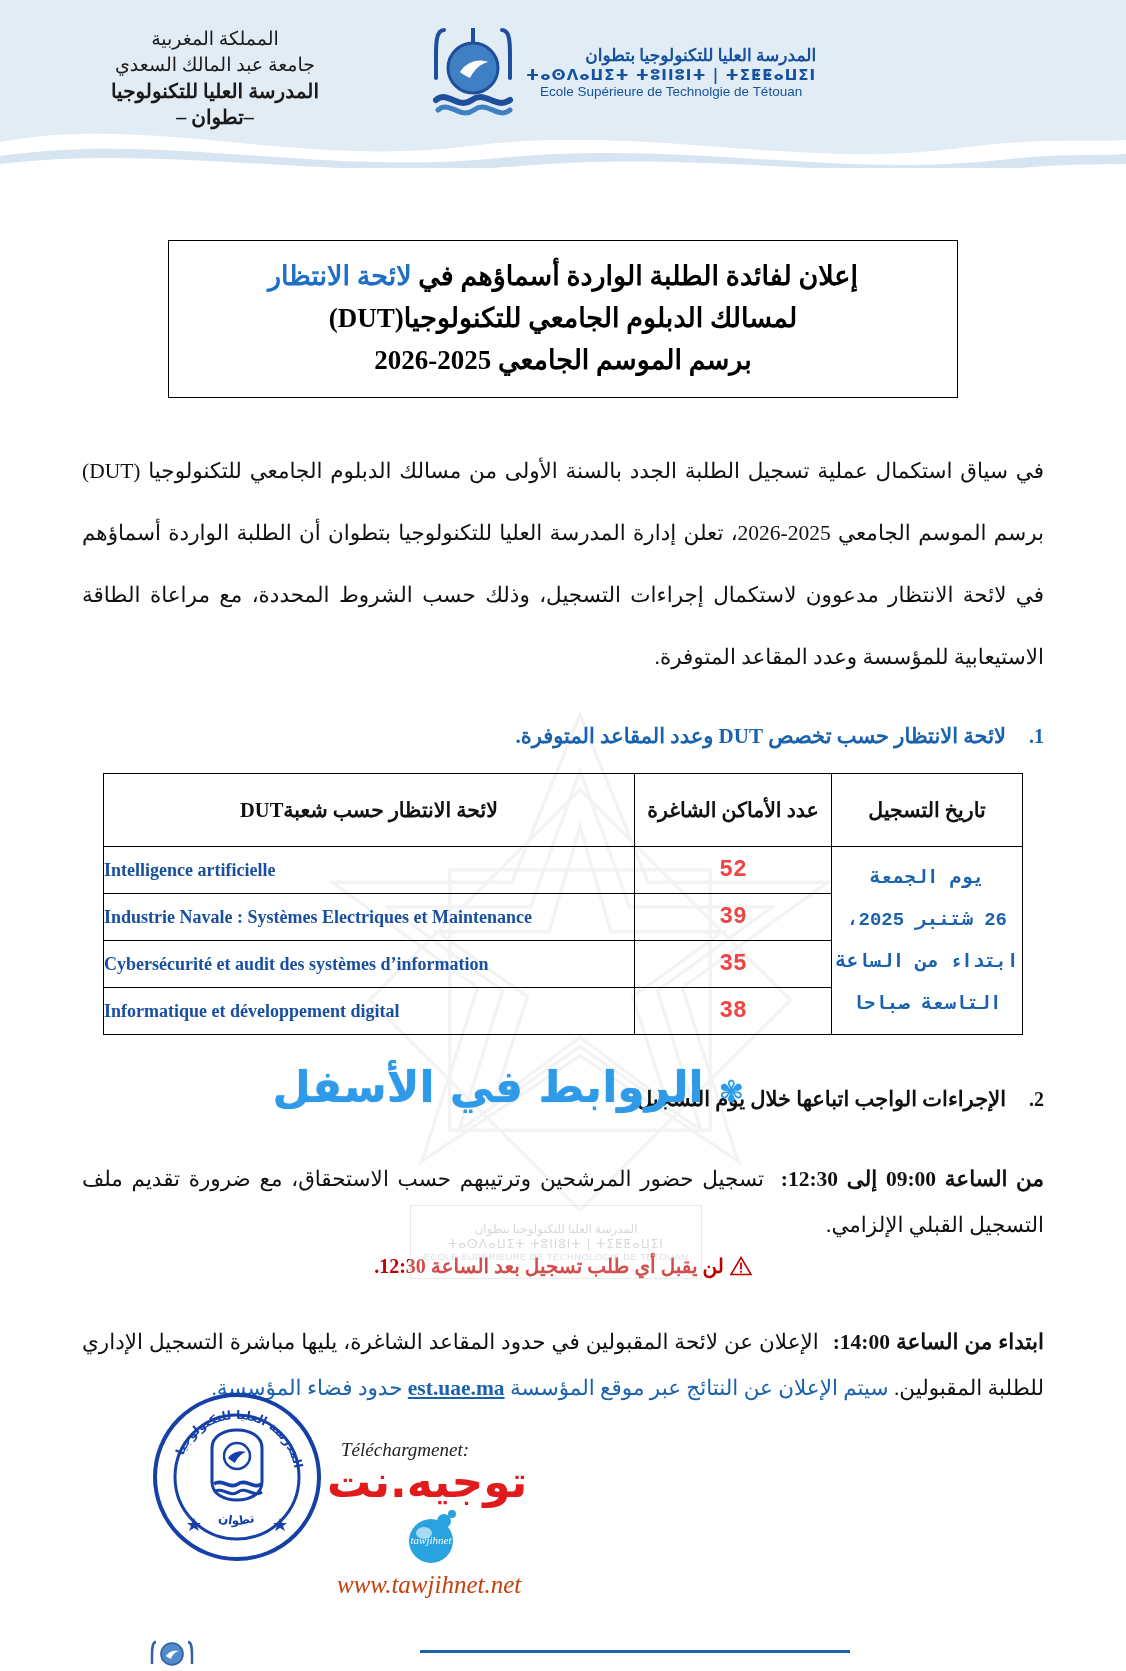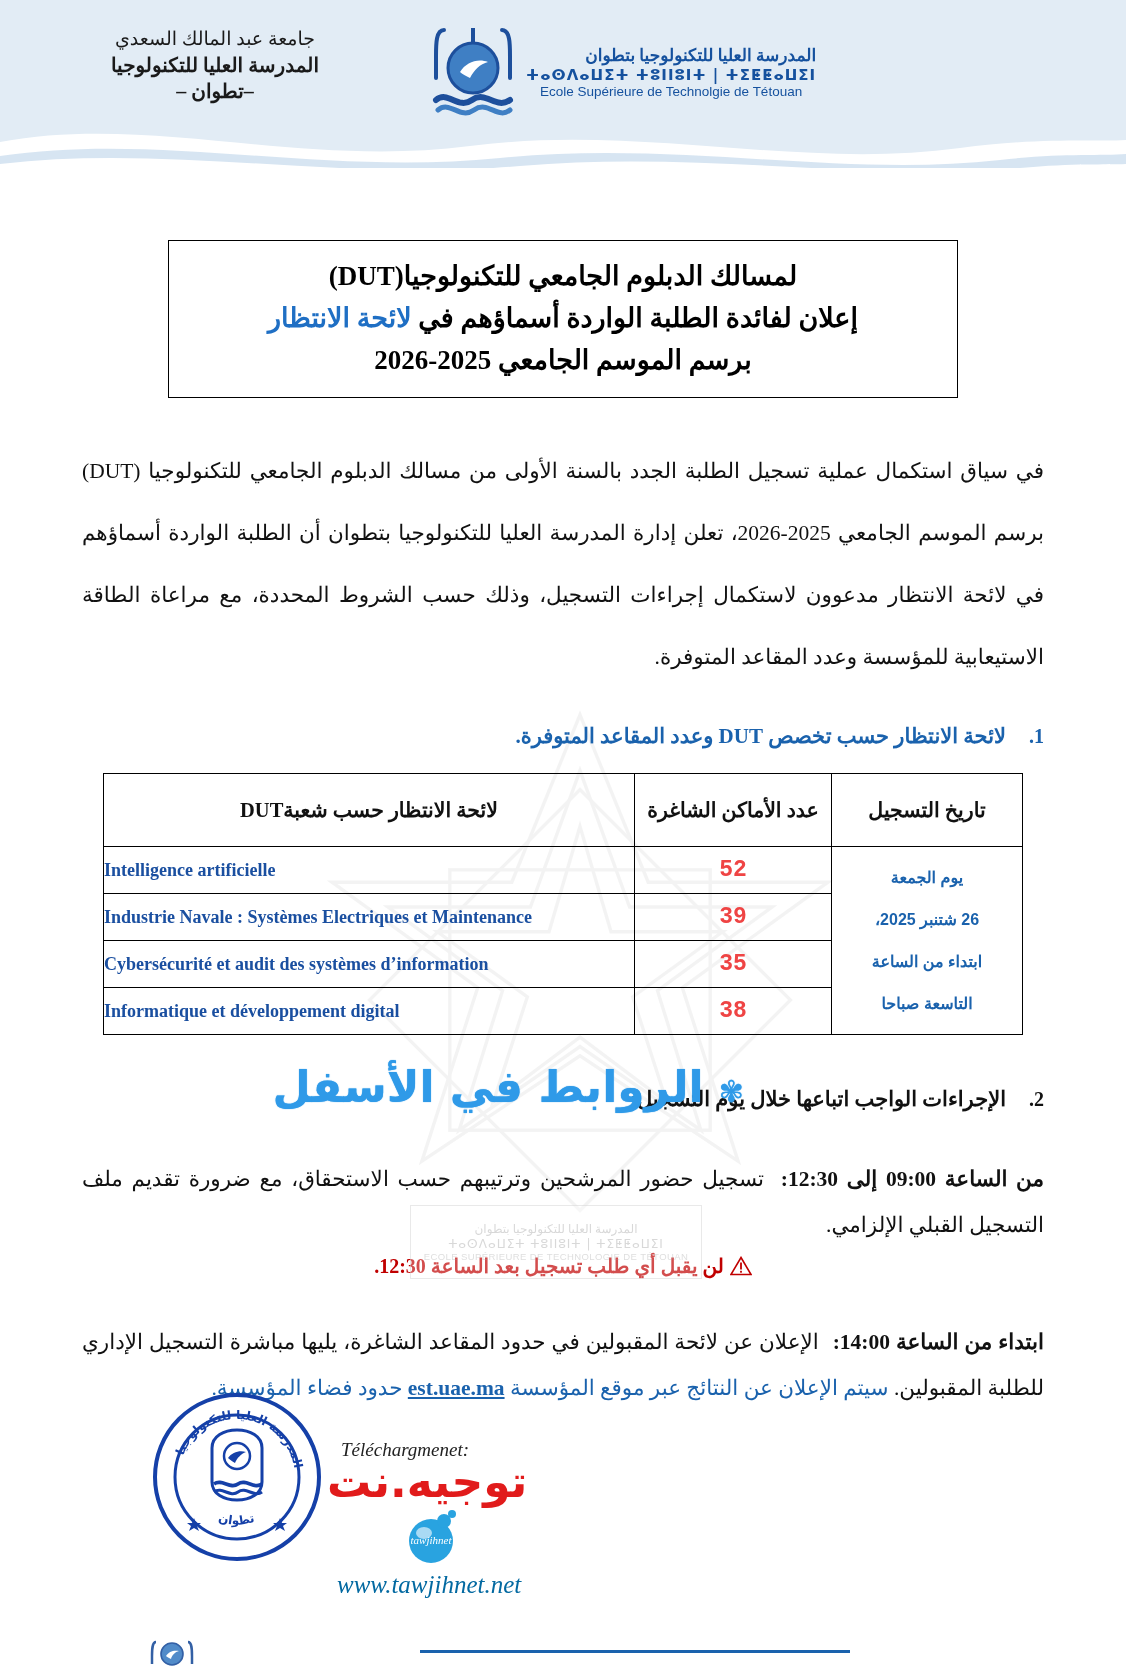--- a/index.html
+++ b/index.html
@@ -142,22 +142,22 @@
     font-family:"Liberation Serif", serif;
     font-weight:bold;font-size:18px;color:#1a4fa0;
     direction:ltr;text-align:left;padding:8px 16px;height:46px;
   }
   .seats-cell{
     font-family:Liberation Mono, monospace;
     font-weight:bold;font-size:23px;color:#ef4444;
     text-align:center;
   }
   .date-cell{
-    font-family:Liberation Sans, sans-serif;
-    font-weight:bold;font-size:16px;line-height:42px;color:#1a62ad;
+    font-family:Liberation Mono, monospace;
+    font-weight:bold;font-size:19px;line-height:42px;color:#1a62ad;
     text-align:center;padding:6px 8px;
   }
 
   
   .blk{
     direction:rtl;text-align:justify;
     margin:34px 82px 0 82px;
     font-family:"Liberation Serif", serif;
     font-size:21.5px;line-height:46px;color:#111;
   }
@@ -196,38 +196,39 @@
     font-family:"Liberation Serif", serif;font-style:italic;
     font-size:19px;color:#222;margin-bottom:-4px;padding-left:14px;margin-top:27px;
   }
   .tawjih .mark{display:flex;flex-direction:column;align-items:center;}
   .tawjih .ar{
     font-family:"DejaVu Sans", sans-serif;font-weight:bold;
     font-size:44px;color:#e11b1b;direction:rtl;line-height:50px;
   }
   .tawjih .url{
     font-family:"Liberation Serif", serif;font-style:italic;
-    font-size:25px;color:#0369a1;padding-left:10px;margin-top:2px;
+    font-size:25px;color:#c2410c;padding-left:10px;margin-top:2px;
   }
 
   .bottom-rule{
     position:absolute;left:420px;top:1650px;width:430px;height:3px;
     background:#1a62ad;z-index:3;
   }
   .bottom-logo{
     position:absolute;left:150px;top:1636px;width:60px;height:36px;z-index:3;opacity:.9;
   }
 </style>
 </head>
 <body>
 
 <div class="header-band">
   <div class="header-inner">
 
     <div class="min-block">
+      <div>المملكة المغربية</div>
       <div>جامعة عبد المالك السعدي</div>
       <div class="bold">المدرسة العليا للتكنولوجيا</div>
       <div class="bold">–تطوان –</div>
     </div>
 
     <div class="logo-block">
       <div class="logo-mark">
         <svg viewBox="0 0 86 100" width="86" height="100" aria-hidden="true">
           <path d="M14 8 C6 8 6 22 6 34 L6 56" stroke="#1d4f9c" stroke-width="4" fill="none" stroke-linecap="round"></path>
           <path d="M72 8 C80 8 80 22 80 34 L80 56" stroke="#1d4f9c" stroke-width="4" fill="none" stroke-linecap="round"></path>
@@ -260,24 +261,24 @@
     <polygon points="100,26 116,70 162,70 125,97 139,142 100,115 61,142 75,97 38,70 84,70"></polygon>
     <polygon points="100,44 110,78 146,78 117,99 128,133 100,112 72,133 83,99 54,78 90,78"></polygon>
     <rect x="52" y="52" width="96" height="96" transform="rotate(45 100 100)"></rect>
     <rect x="58" y="58" width="84" height="84"></rect>
   </g>
 </svg>
 
 <div class="page">
 
   <div class="title-box">
-    <div>لمسالك الدبلوم الجامعي للتكنولوجيا(DUT)</div>
     <div>
       <span>إعلان لفائدة الطلبة الواردة أسماؤهم في </span><span class="hl-blue">لائحة الانتظار</span>
     </div>
+    <div>لمسالك الدبلوم الجامعي للتكنولوجيا(DUT)</div>
     <div>برسم الموسم الجامعي 2025-2026</div>
   </div>
 
   <p class="intro">في سياق استكمال عملية تسجيل الطلبة الجدد بالسنة الأولى من مسالك الدبلوم الجامعي للتكنولوجيا (DUT) برسم الموسم الجامعي 2025-2026، تعلن إدارة المدرسة العليا للتكنولوجيا بتطوان أن الطلبة الواردة أسماؤهم في لائحة الانتظار مدعوون لاستكمال إجراءات التسجيل، وذلك حسب الشروط المحددة، مع مراعاة الطاقة الاستيعابية للمؤسسة وعدد المقاعد المتوفرة.</p>
 
   <div class="sec">
     <span class="num">1.</span>
     <span class="txt">لائحة الانتظار حسب تخصص DUT وعدد المقاعد المتوفرة.</span>
   </div>
 

